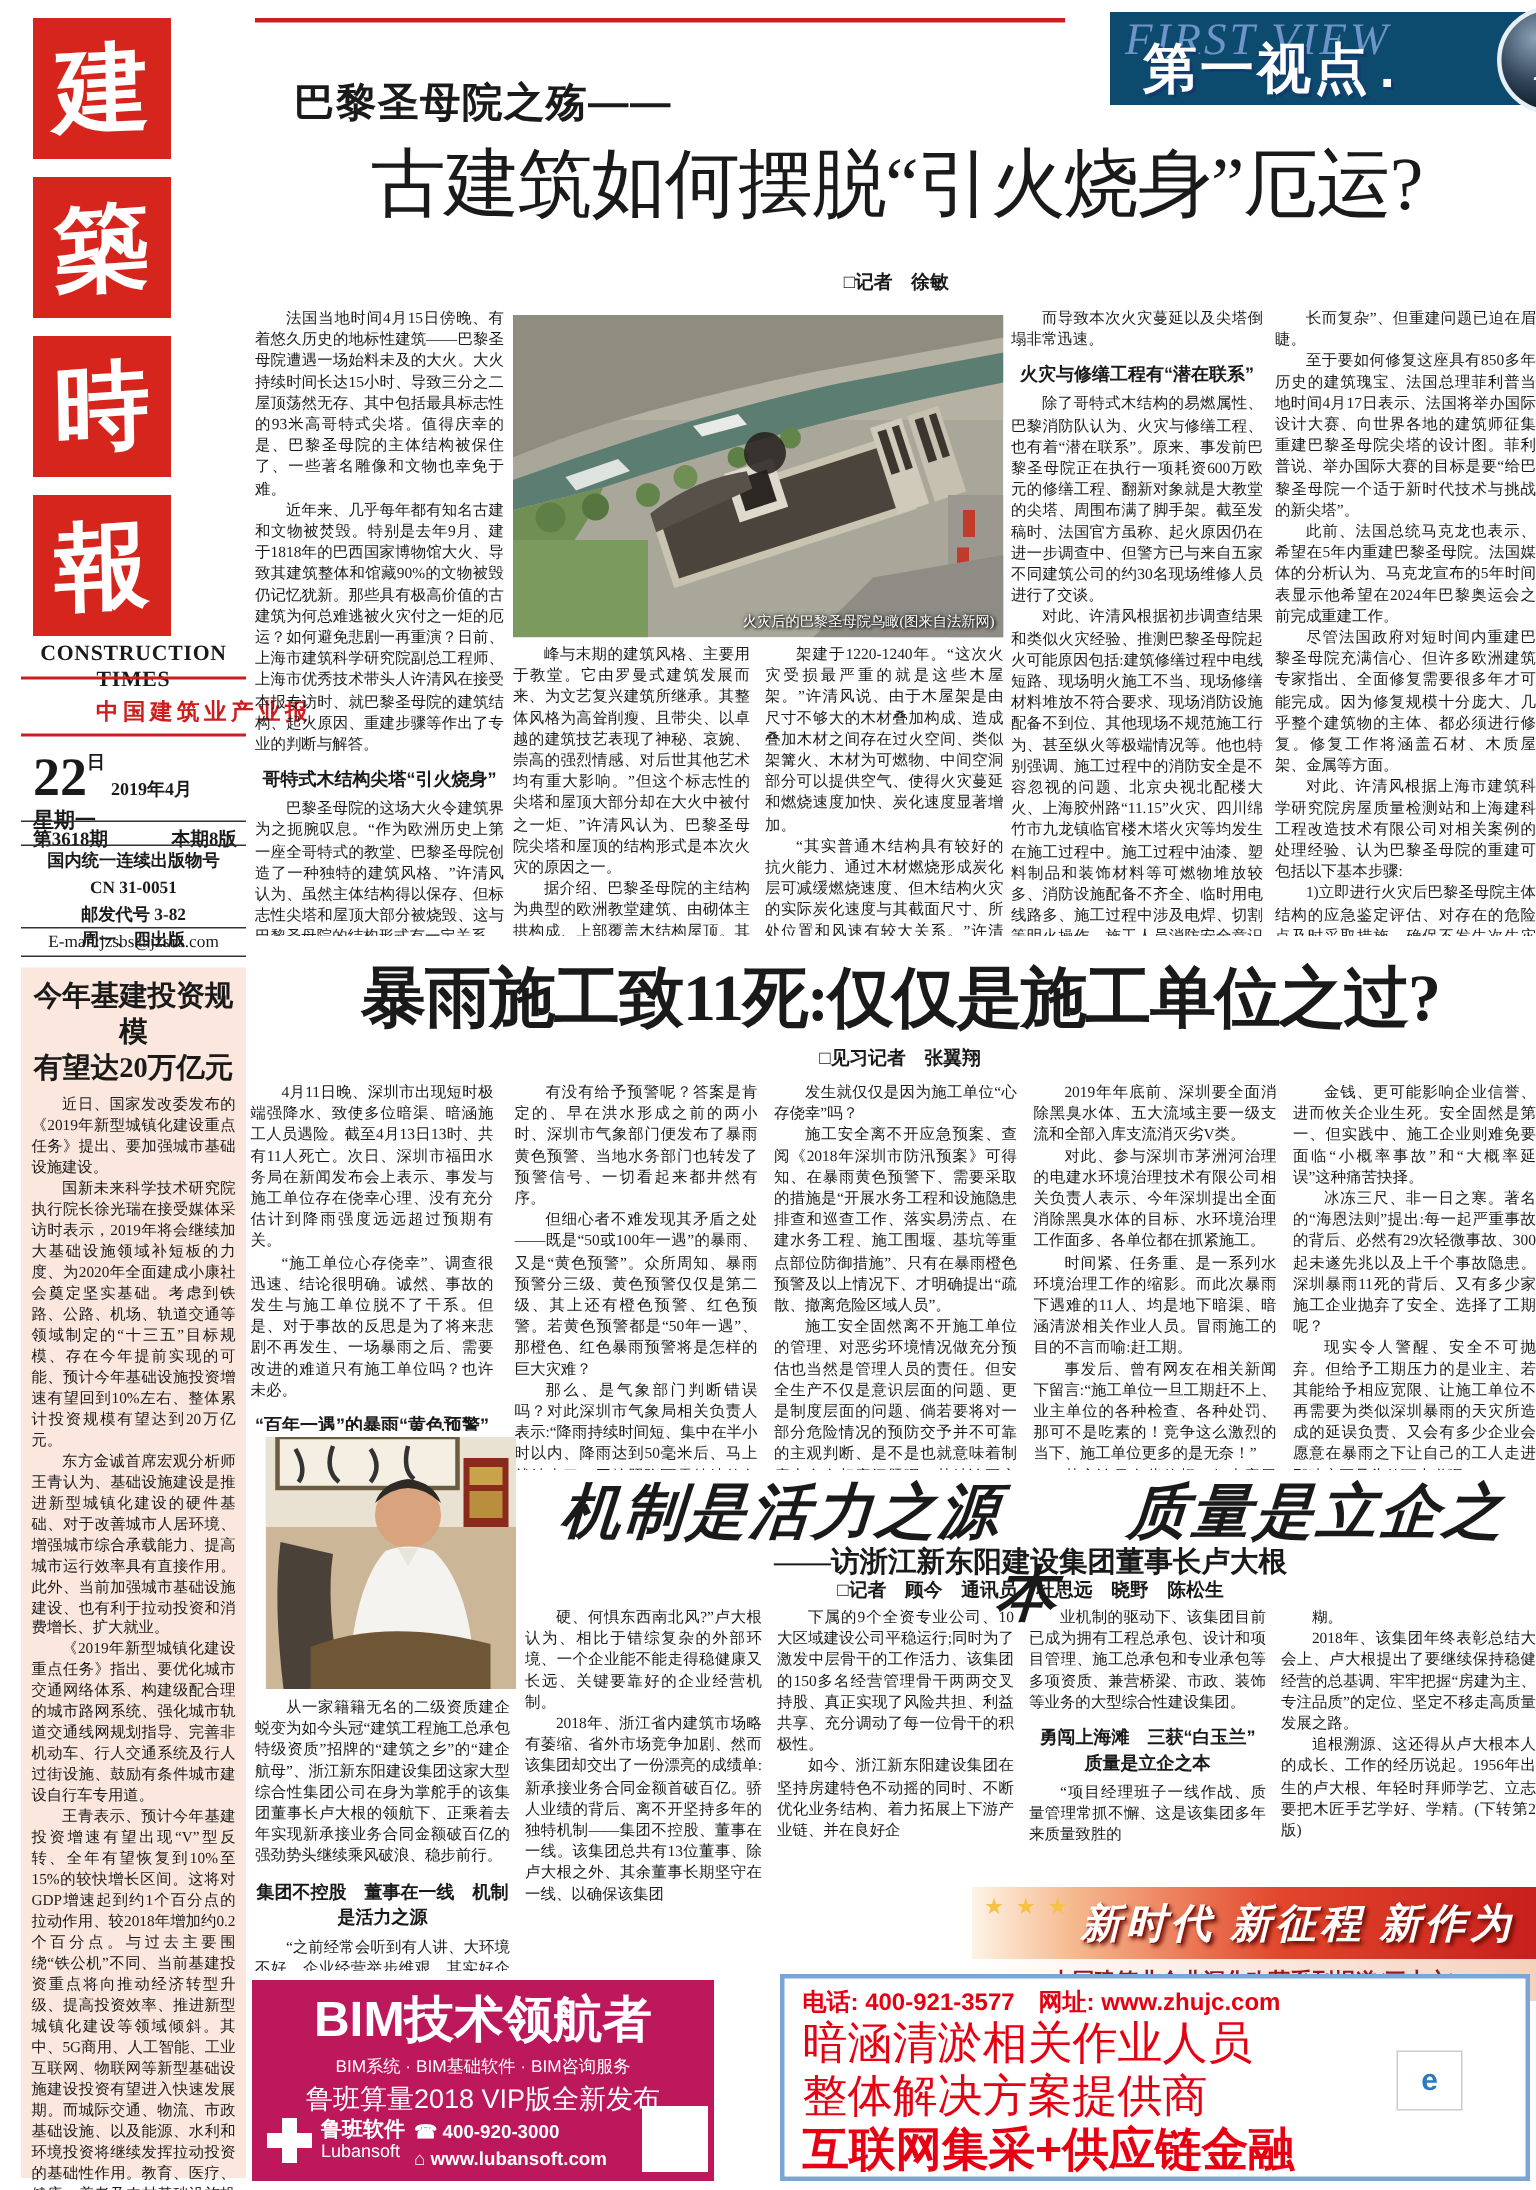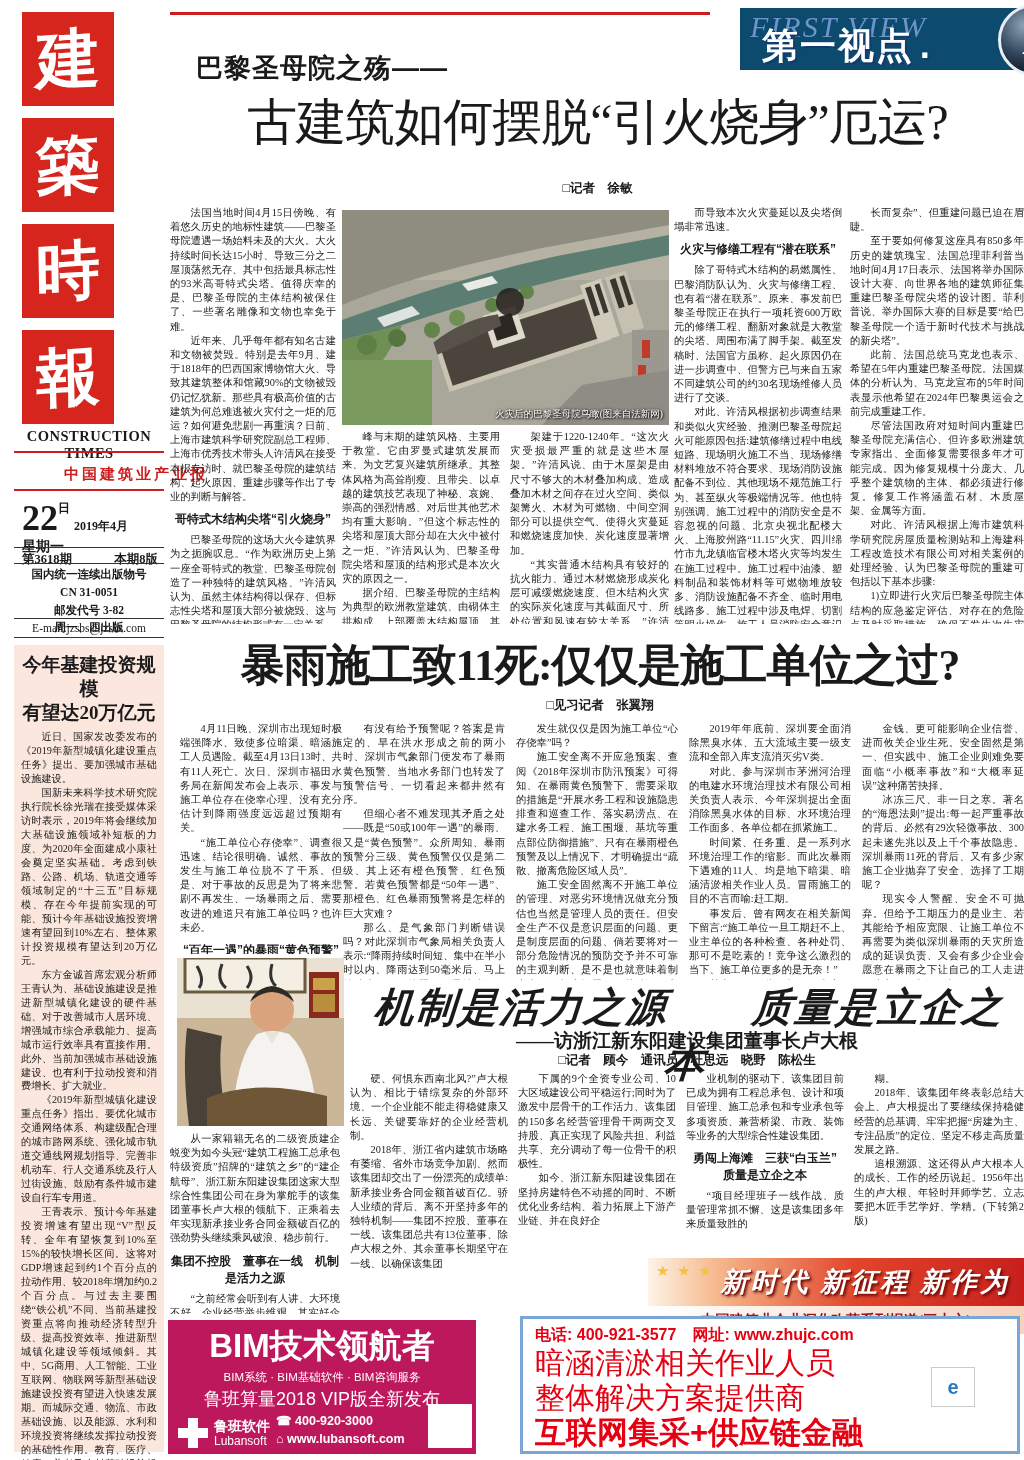--- a/index.html
+++ b/index.html
@@ -62,21 +62,21 @@
   .h1-a3{left:352px;top:980px;width:670px;font-size:40px;font-weight:bold;font-style:italic;
          text-align:center;letter-spacing:2px;transform:skewX(-4deg);}
   .sub-a3{left:352px;top:1028px;width:670px;font-size:19px;font-weight:bold;text-align:center;}
   .by-a3{left:352px;top:1052px;width:670px;}
   
   .bim{left:168px;top:1320px;width:308px;height:134px;background:#be185d;color:#fff;
        font-family:"Liberation Sans",sans-serif;overflow:hidden;}
   .bim-l1{text-align:center;font-size:33px;font-weight:bold;margin-top:4px;}
   .bim-l2{text-align:center;font-size:11.5px;margin-top:1px;}
   .bim-l3{text-align:center;font-size:18px;margin-top:2px;}
-  .bim-bottom{position:absolute;left:10px;bottom:6px;display:flex;align-items:flex-end;gap:6px;}
+  .bim-bottom{position:absolute;left:10px;bottom:6px;display:flex;align-items:flex-start;gap:6px;}
   .cross{width:30px;height:30px;position:relative;}
   .cross:before,.cross:after{content:"";position:absolute;background:#fff;}
   .cross:before{left:10px;top:0;width:10px;height:30px;}
   .cross:after{left:0;top:10px;width:30px;height:10px;}
   .bim-brand b{font-size:14px;display:block;line-height:1.1;}
   .bim-brand i{font-size:12px;font-style:normal;display:block;}
   .bim-contact{font-size:12.5px;font-weight:bold;line-height:1.45;}
   .qr{background-color:#fff;background-image:
       repeating-linear-gradient(0deg,#111 0 3px,transparent 3px 6px),
       repeating-linear-gradient(90deg,#111 0 3px,transparent 3px 6px);
@@ -234,21 +234,21 @@
       <div class="p">至于要如何修复这座具有850多年历史的建筑瑰宝、法国总理菲利普当地时间4月17日表示、法国将举办国际设计大赛、向世界各地的建筑师征集重建巴黎圣母院尖塔的设计图。菲利普说、举办国际大赛的目标是要“给巴黎圣母院一个适于新时代技术与挑战的新尖塔”。</div>
       <div class="p">此前、法国总统马克龙也表示、希望在5年内重建巴黎圣母院。法国媒体的分析认为、马克龙宣布的5年时间表显示他希望在2024年巴黎奥运会之前完成重建工作。</div>
       <div class="p">尽管法国政府对短时间内重建巴黎圣母院充满信心、但许多欧洲建筑专家指出、全面修复需要很多年才可能完成。因为修复规模十分庞大、几乎整个建筑物的主体、都必须进行修复。修复工作将涵盖石材、木质屋架、金属等方面。</div>
       <div class="p">对此、许清风根据上海市建筑科学研究院房屋质量检测站和上海建科工程改造技术有限公司对相关案例的处理经验、认为巴黎圣母院的重建可包括以下基本步骤:</div>
       <div class="p">1)立即进行火灾后巴黎圣母院主体结构的应急鉴定评估、对存在的危险点及时采取措施、确保不发生次生灾害;</div>
     </div>
 
   <div class="abs h1-a2">暴雨施工致11死:仅仅是施工单位之过?</div>
   <div class="abs byline" style="left:190px;top:697px;width:820px">□见习记者　张翼翔</div>
 
-  <div class="abs col" style="left:180px;top:722px;width:162px;height:232px">
+  <div class="abs col" style="left:167px;top:722px;width:162px;height:232px">
       <div class="p">4月11日晚、深圳市出现短时极端强降水、致使多位暗渠、暗涵施工人员遇险。截至4月13日13时、共有11人死亡。次日、深圳市福田水务局在新闻发布会上表示、事发与施工单位存在侥幸心理、没有充分估计到降雨强度远远超过预期有关。</div>
       <div class="p">“施工单位心存侥幸”、调查很迅速、结论很明确。诚然、事故的发生与施工单位脱不了干系。但是、对于事故的反思是为了将来悲剧不再发生、一场暴雨之后、需要改进的难道只有施工单位吗？也许未必。</div>
       <div class="sub">“百年一遇”的暴雨“黄色预警”</div>
     </div>
   <div class="abs col" style="left:343px;top:722px;width:162px;height:258px">
       <div class="p">有没有给予预警呢？答案是肯定的、早在洪水形成之前的两小时、深圳市气象部门便发布了暴雨黄色预警、当地水务部门也转发了预警信号、一切看起来都井然有序。</div>
       <div class="p">但细心者不难发现其矛盾之处——既是“50或100年一遇”的暴雨、又是“黄色预警”。众所周知、暴雨预警分三级、黄色预警仅仅是第二级、其上还有橙色预警、红色预警。若黄色预警都是“50年一遇”、那橙色、红色暴雨预警将是怎样的巨大灾难？</div>
       <div class="p">那么、是气象部门判断错误吗？对此深圳市气象局相关负责人表示:“降雨持续时间短、集中在半小时以内、降雨达到50毫米后、马上就结束了。因按照降雨需持续的条件、达不到发布分区橙色暴雨预警标准。”</div>
     </div>
   <div class="abs col" style="left:516px;top:722px;width:162px;height:258px">

